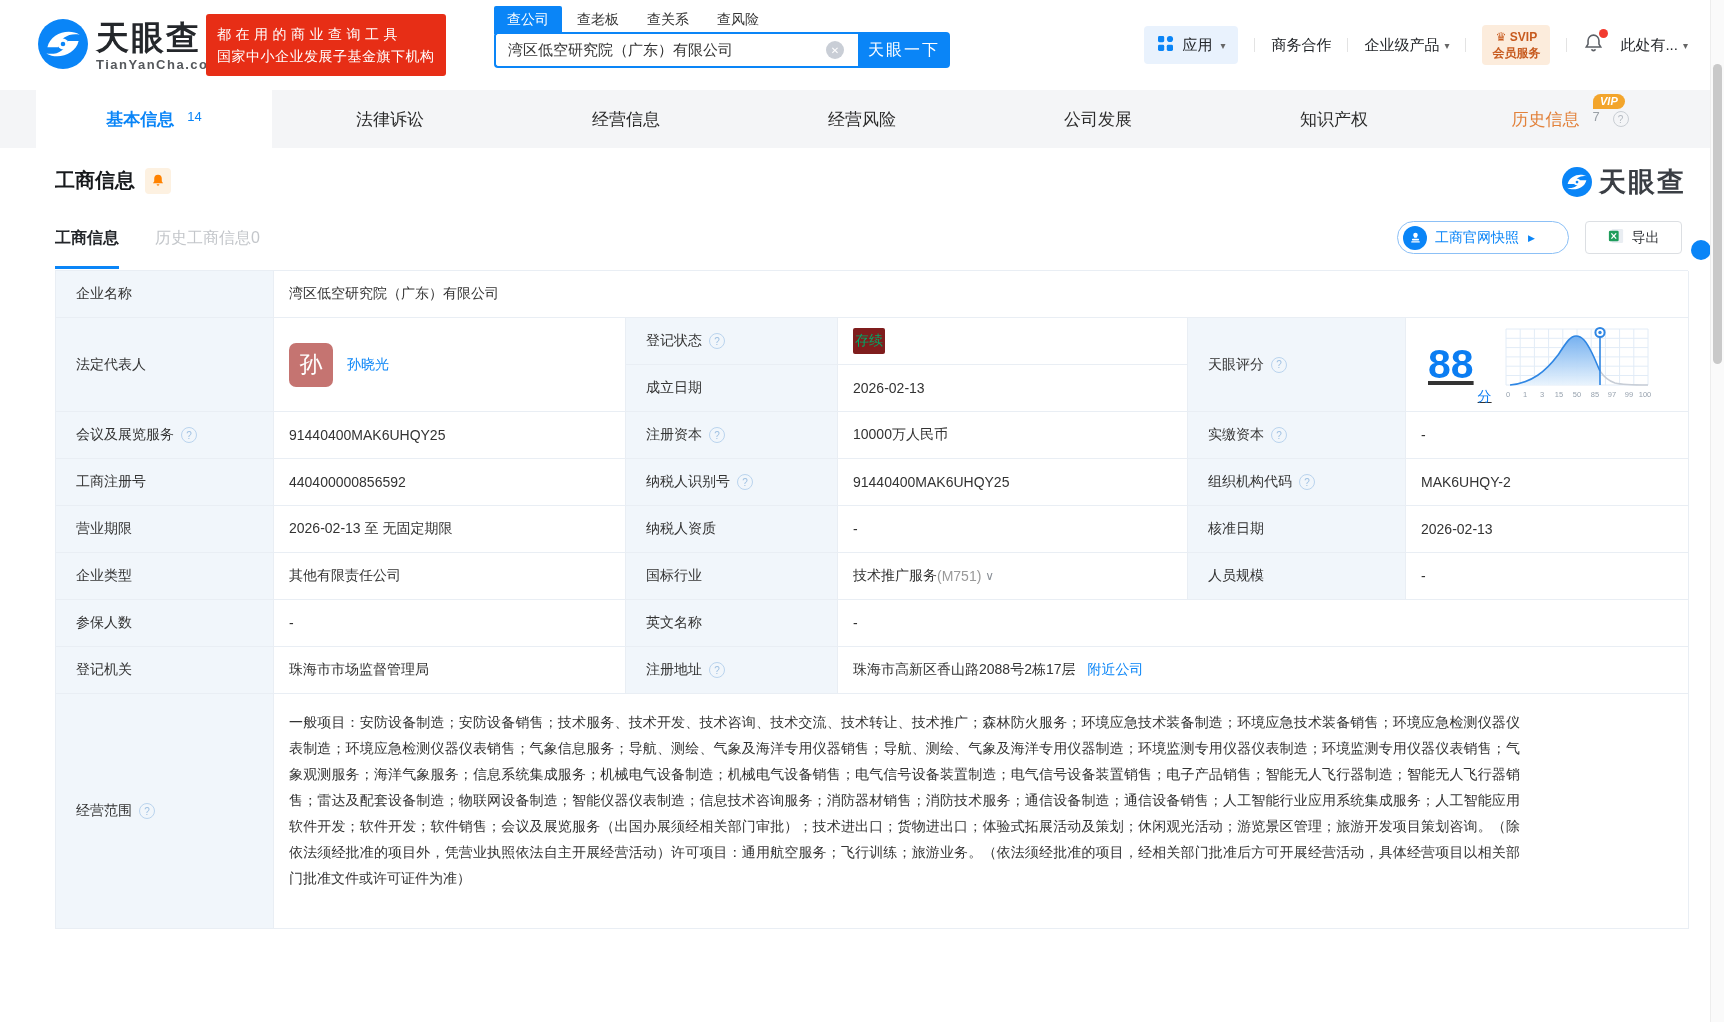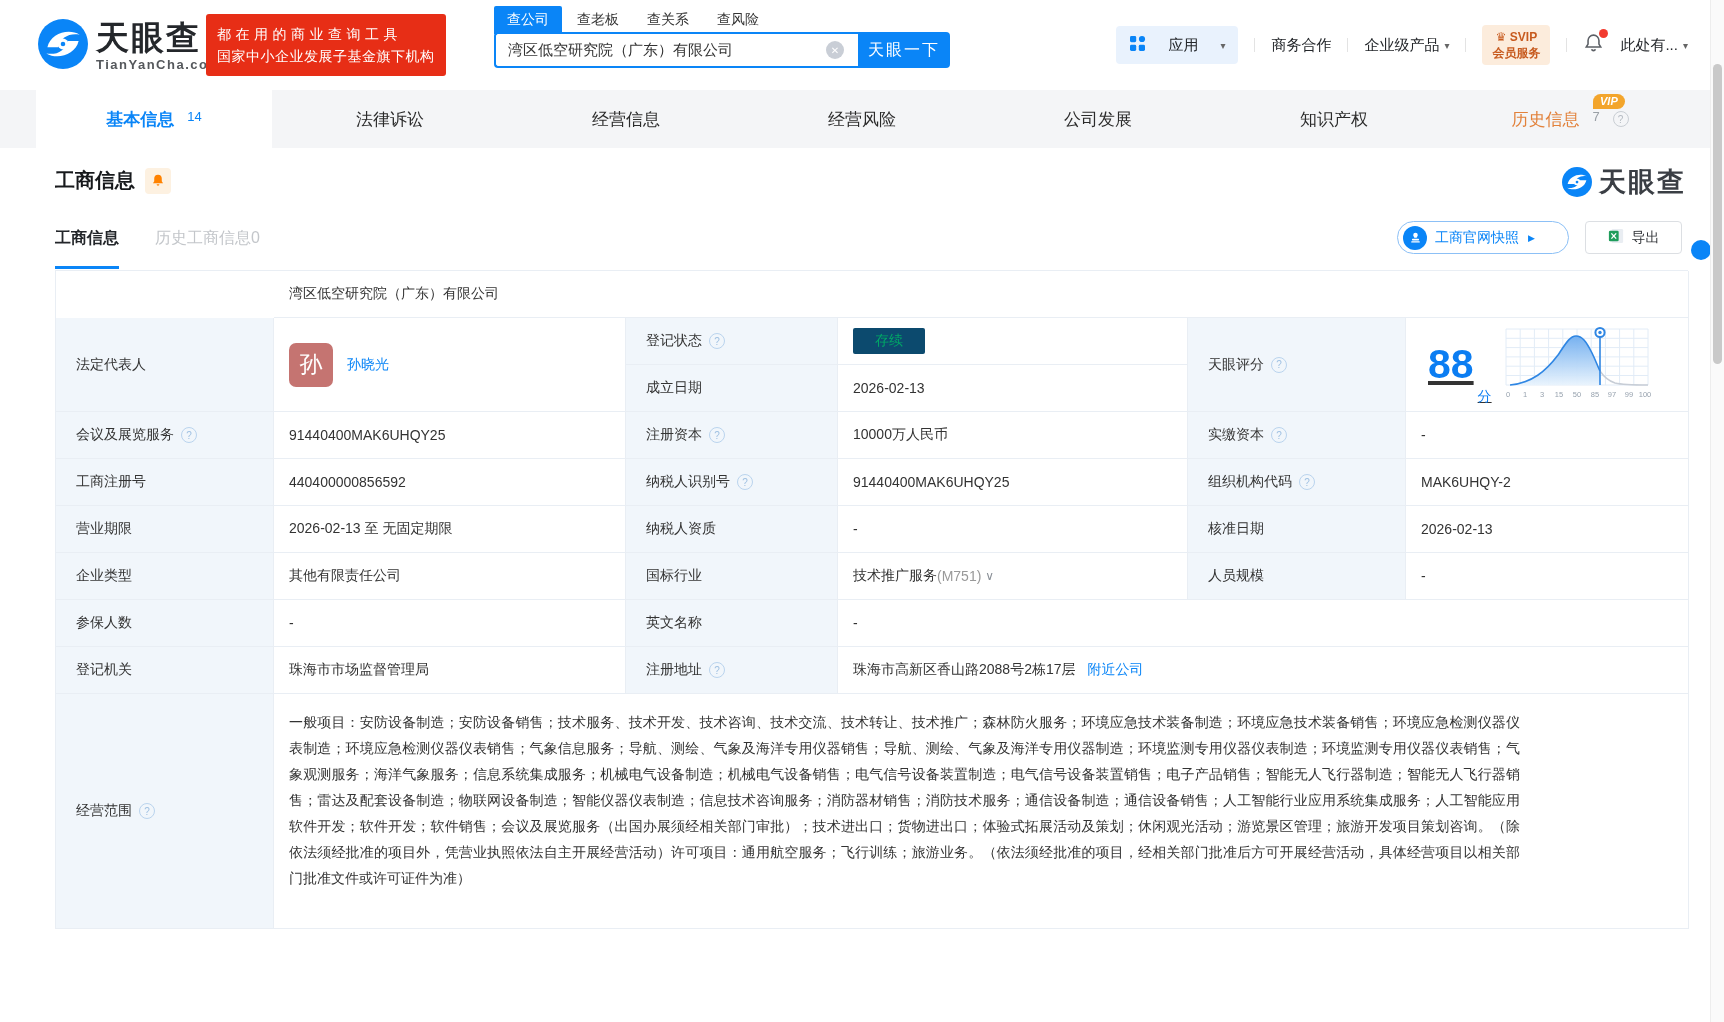--- a/index.html
+++ b/index.html
@@ -22,21 +22,21 @@
   .stab.on { background:#0a85f7; color:#fff; padding:5px 13px; margin-right:15px; border-radius:2px 2px 0 0; }
   .sbox { position:absolute; left:494px; top:32px; display:flex; }
   .sbox input { width:364px; height:36px; border:2px solid #0a85f7; border-right:none;
     border-radius:4px 0 0 4px; padding:0 34px 0 12px; font-size:15px; color:#333; outline:none;
     font-family:inherit; }
   .clear-x { position:absolute; left:332px; top:9px; width:18px; height:18px; border-radius:50%;
     background:#c9ced6; color:#fff; font-size:10px; display:flex; align-items:center; justify-content:center; cursor:pointer; }
   .sbtn { width:92px; height:36px; background:#0a85f7; color:#fff; font-size:16px; border:none;
     border-radius:0 4px 4px 0; display:flex; align-items:center; justify-content:center; letter-spacing:2px; cursor:pointer; }
   .hnav { position:absolute; right:36px; top:0; height:90px; display:flex; align-items:center; gap:16px; }
-  .apps-chip { display:flex; align-items:center; gap:22px; background:#e9f2fd; border-radius:4px;
+  .apps-chip { display:flex; align-items:center; gap:8px; background:#e9f2fd; border-radius:4px;
     padding:9px 13px; font-size:15px; color:#23262a; cursor:pointer; }
   .caret { font-size:10px; color:#666; }
   .hdiv { width:1px; height:14px; background:#e3e3e3; }
   .hlink { font-size:15px; color:#23262a; display:flex; align-items:center; gap:5px; cursor:pointer; }
   .svip { background:#fcecdc; border-radius:4px; padding:4px 10px; text-align:center;
     font-size:12px; line-height:1.35; color:#c75a1e; font-weight:bold; cursor:pointer; }
   .bellwrap { position:relative; cursor:pointer; }
   .reddot { position:absolute; top:-3px; right:-4px; width:9px; height:9px; border-radius:50%; background:#f23b2f; }
 
   
@@ -82,21 +82,21 @@
   .lc { background:#f1f6fb; padding:0 10px 0 20px; gap:7px; color:#333; }
   .vc { background:#fff; padding:0 15px; color:#333; }
   .qm { width:16px; height:16px; border-radius:50%; border:1px solid #bad4ee; color:#9fc0e2;
     font-size:10px; display:inline-flex; align-items:center; justify-content:center; flex:none; cursor:pointer; }
   .span26 { grid-column:2/7; }
   .span47 { grid-column:4/7; }
   .row2 { grid-template-rows:47px 47px; }
   .blink { color:#0a85f7; cursor:pointer; text-decoration:none; }
   .avatar { width:44px; height:44px; border-radius:7px; background:#c57471; color:#fff; font-size:23px;
     display:flex; align-items:center; justify-content:center; margin-right:14px; flex:none; cursor:pointer; }
-  .badge-green { background:#0c4a6e; color:#00a866; padding:4px 22px; border-radius:2px; font-size:14px; }
+  .badge-green { background:#7f1d1d; color:#00a866; padding:4px 2px; border-radius:2px; font-size:14px; }
   .score-cell { padding:0 8px 0 22px; gap:4px;text-decoration:underline; }
   .score-num { font-size:41px; font-weight:bold; color:#0b7df2; line-height:1; }
   .score-unit { font-size:14px; color:#0b7df2; align-self:flex-end; margin-bottom:5px; }
   .gray { color:#999; }
   .chev { color:#8a9097; font-size:12px; margin-left:4px; cursor:pointer; }
   .scope-vc { align-items:flex-start; padding:15px 168px 15px 15px; line-height:26px; text-align:justify; }
   .addr-link { margin-left:12px; }
 
   
   .scrollbar { position:absolute; right:0; top:0; width:14px; height:1022px; background:#fafafa; border-left:1px solid #ededed; }
@@ -265,20 +265,21 @@
         <rect x="1" y="3" width="11" height="12" rx="1.5" fill="#1f9d5b"></rect>
         <path d="M3.8 6 L9.2 12 M9.2 6 L3.8 12" stroke="#fff" stroke-width="1.5"></path>
       </svg>
     </span>
     <span>导出</span>
   </div>
 
   <div id="btable">
 
     <div class="trow">
+      <div class="lc">企业名称</div>
       <div class="vc span26">湾区低空研究院（广东）有限公司</div>
     </div>
 
     <div class="trow row2">
       <div class="lc" style="grid-column:1;grid-row:1/3;">法定代表人</div>
       <div class="vc" style="grid-column:2;grid-row:1/3;">
         <span class="avatar">孙</span>
         <a class="blink">孙晓光</a>
       </div>
       <div class="lc" style="grid-column:3;grid-row:1;">

